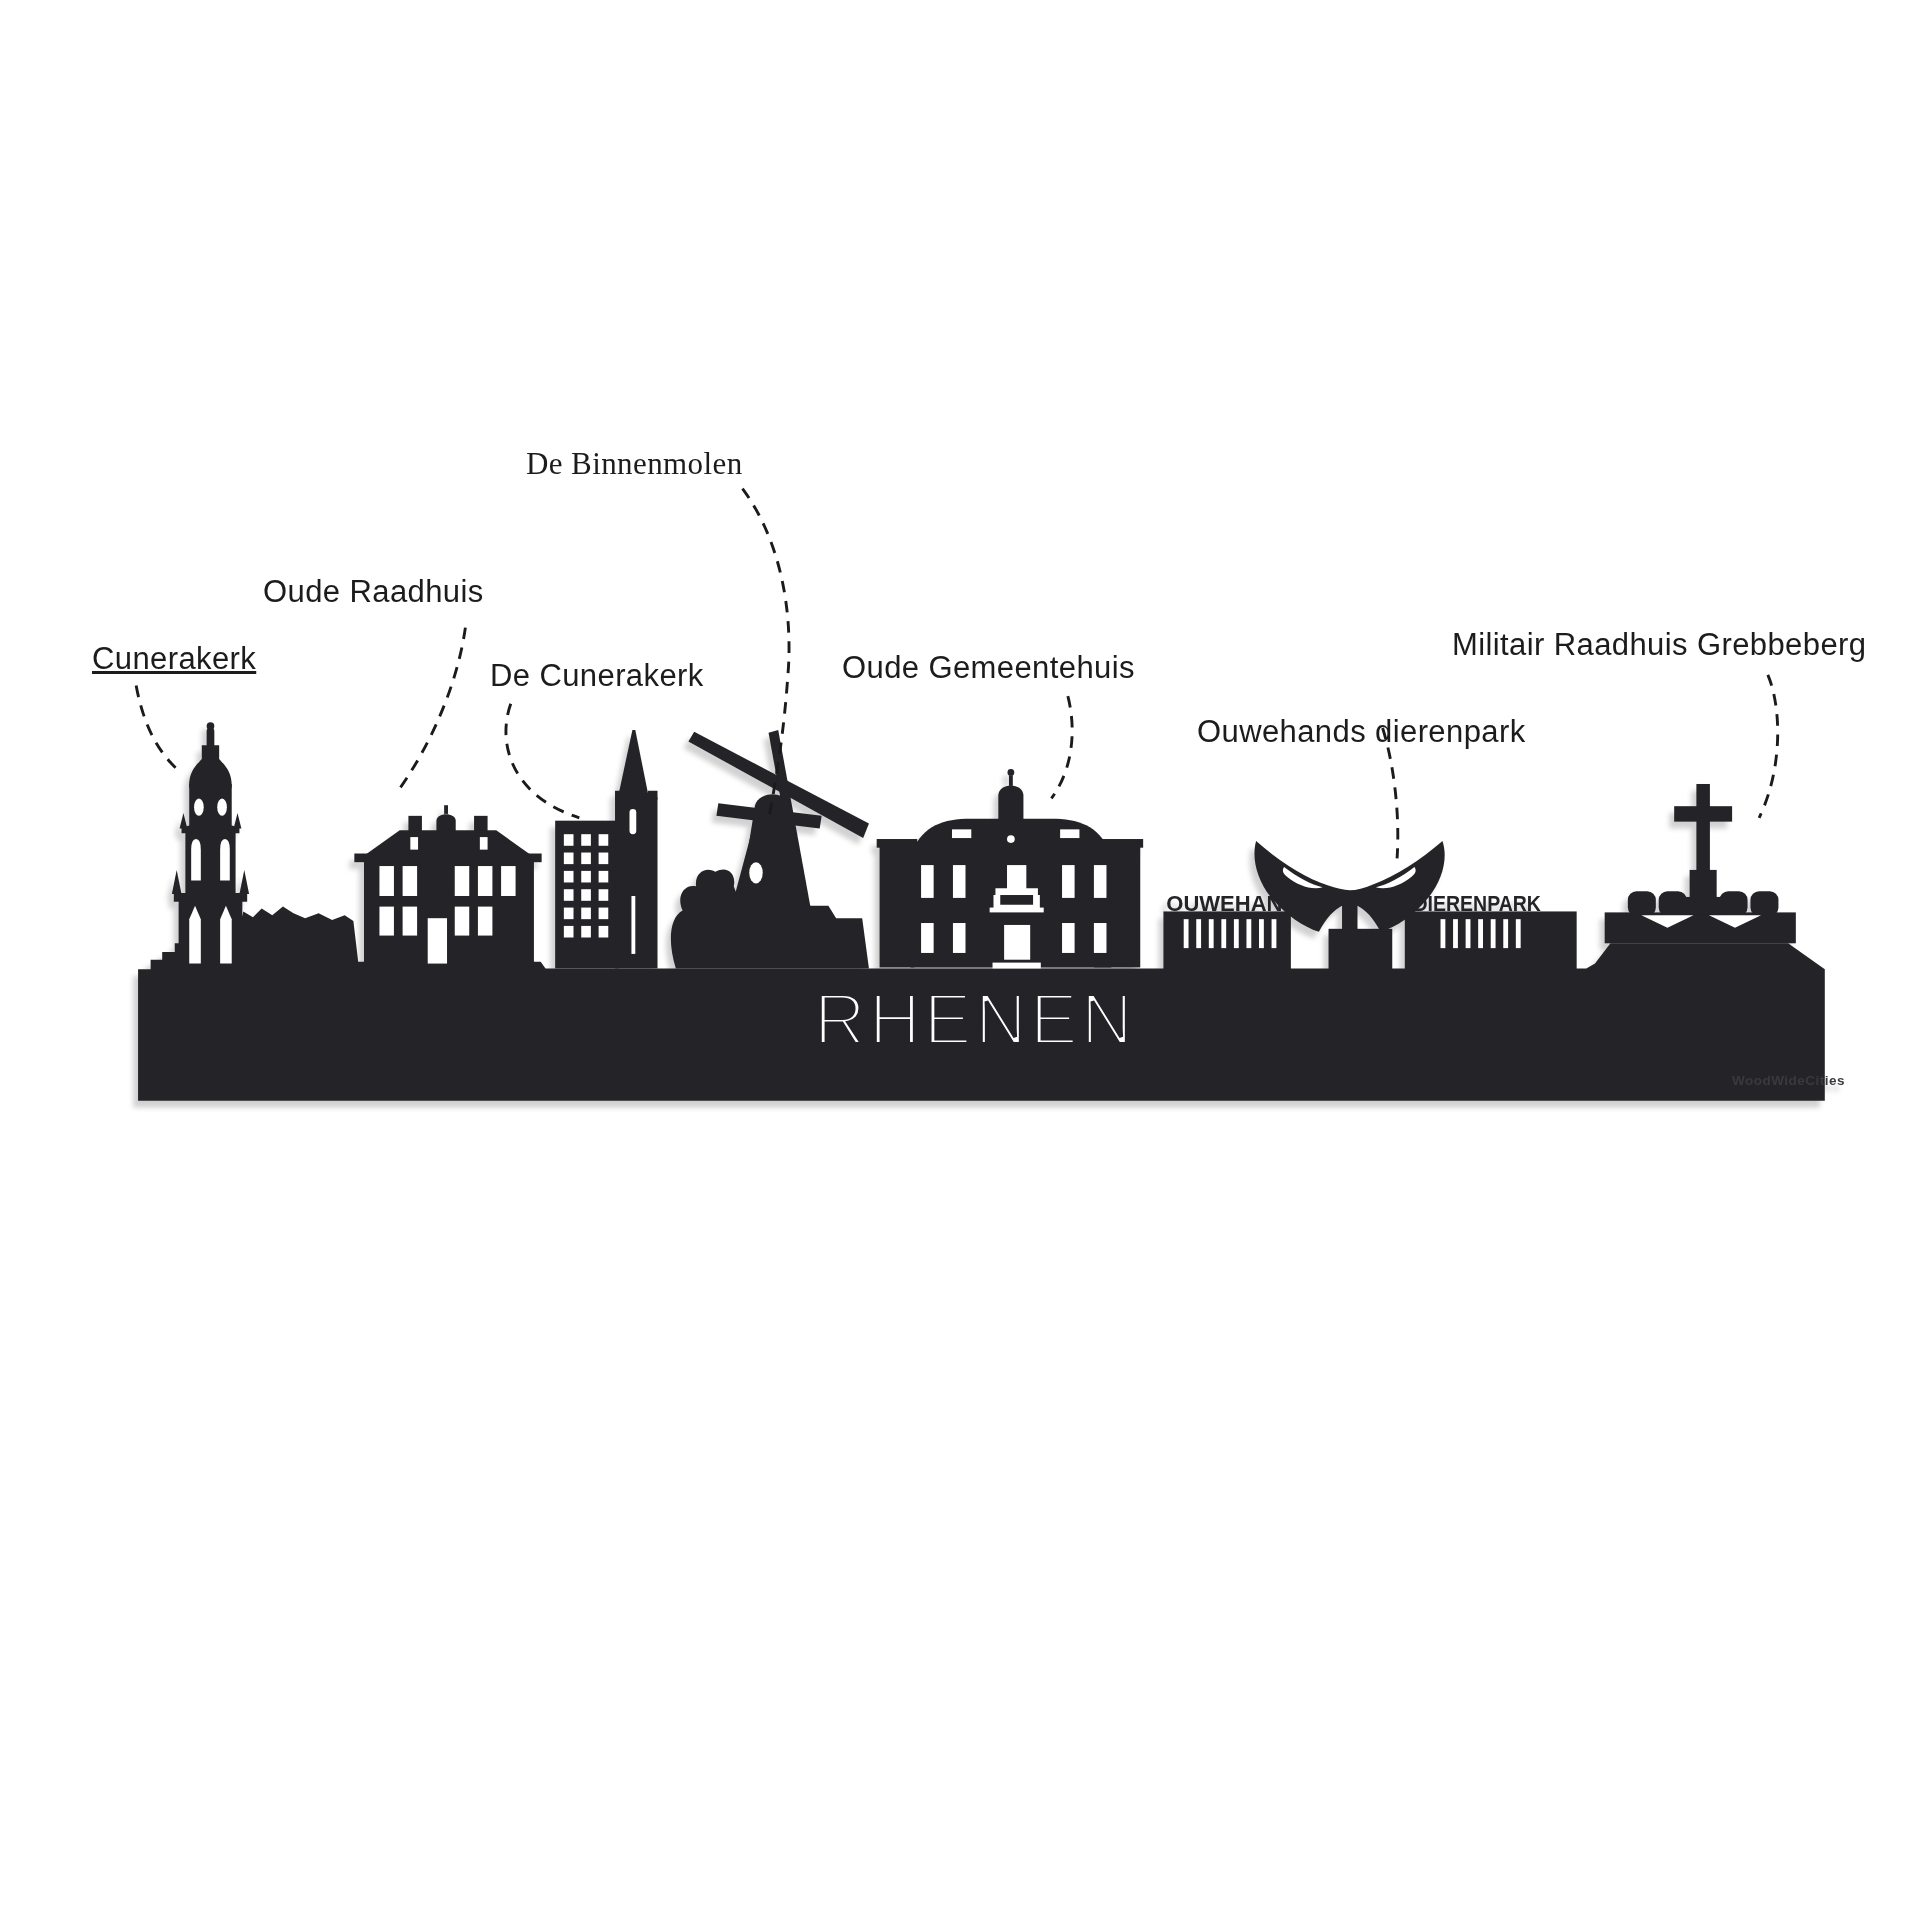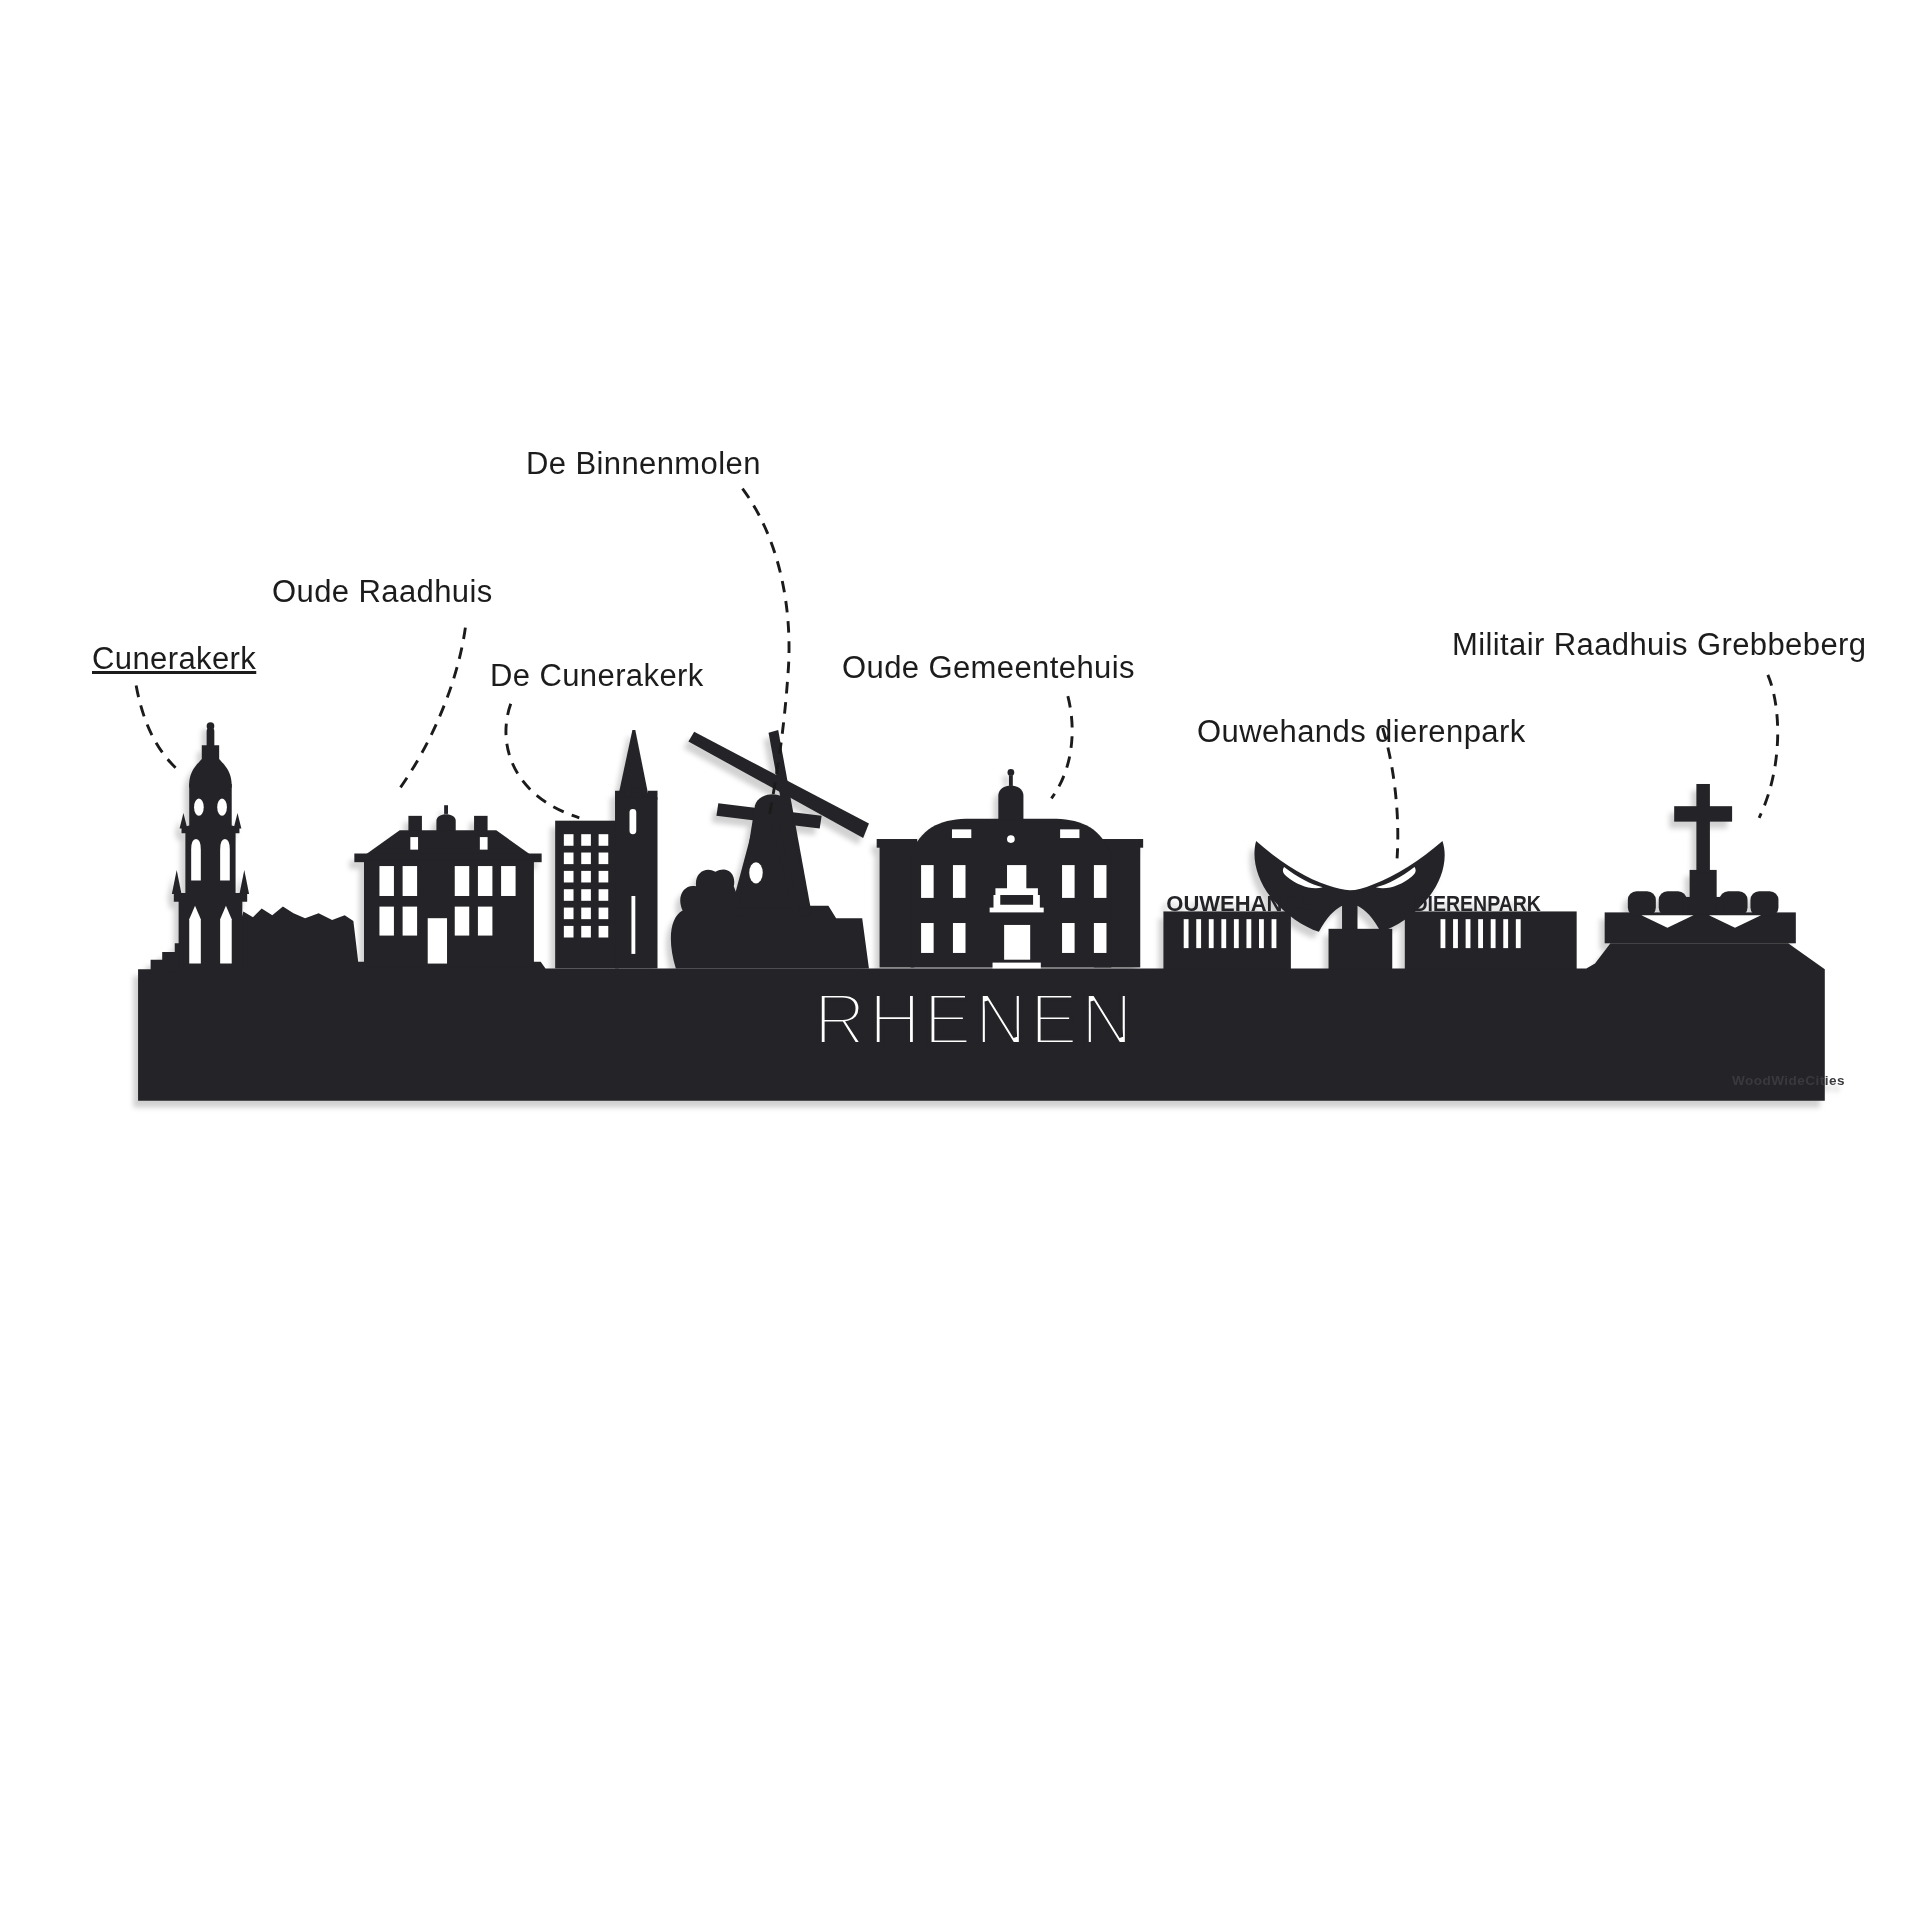--- a/index.html
+++ b/index.html
@@ -5,23 +5,23 @@
   html,body { margin:0; padding:0; background:#ffffff; }
   body { width:1931px; height:1931px; font-family:"Liberation Sans", sans-serif; }
   .canvas { position:relative; width:1931px; height:1931px; background:#ffffff; overflow:hidden; }
   svg.scene { position:absolute; left:0; top:0; width:1931px; height:1931px; }
   .sil { filter: drop-shadow(-5px 7px 3px rgba(0,0,0,0.18)); }
   .sil .dark { fill:#242327; }
   .sil .lite { fill:#ffffff; }
   .leaders path { fill:none; stroke:#1b1b1b; stroke-width:3; stroke-dasharray:12 9; }
   .label { position:absolute; font-size:31px; color:#1c1c1c; white-space:nowrap; letter-spacing:0.4px; }
   .lbl-cunerakerk   { left:92px;   top:641px;text-decoration:underline; }
-  .lbl-raadhuis     { left:272px;  top:574px; }
+  .lbl-raadhuis     { left:263px;  top:574px; }
   .lbl-koerheuvel   { left:490px;  top:658px; }
-  .lbl-binnenmolen  { left:526px;  top:446px; }
+  .lbl-binnenmolen  { left:526px;  top:446px;font-family:Liberation Serif, serif; }
   .lbl-gemeentehuis { left:842px;  top:650px; }
   .lbl-ouwehands    { left:1197px; top:682px;margin-top:32px; }
   .lbl-militair     { left:1452px; top:627px; }
   .citytext { font-family:"Liberation Sans", sans-serif; font-weight:400; }
   .signtext { font-family:"Liberation Sans", sans-serif; font-weight:700; }
   .watermark { font-family:"Liberation Sans", sans-serif; font-weight:700; }
 </style>
 </head>
 <body>
 

